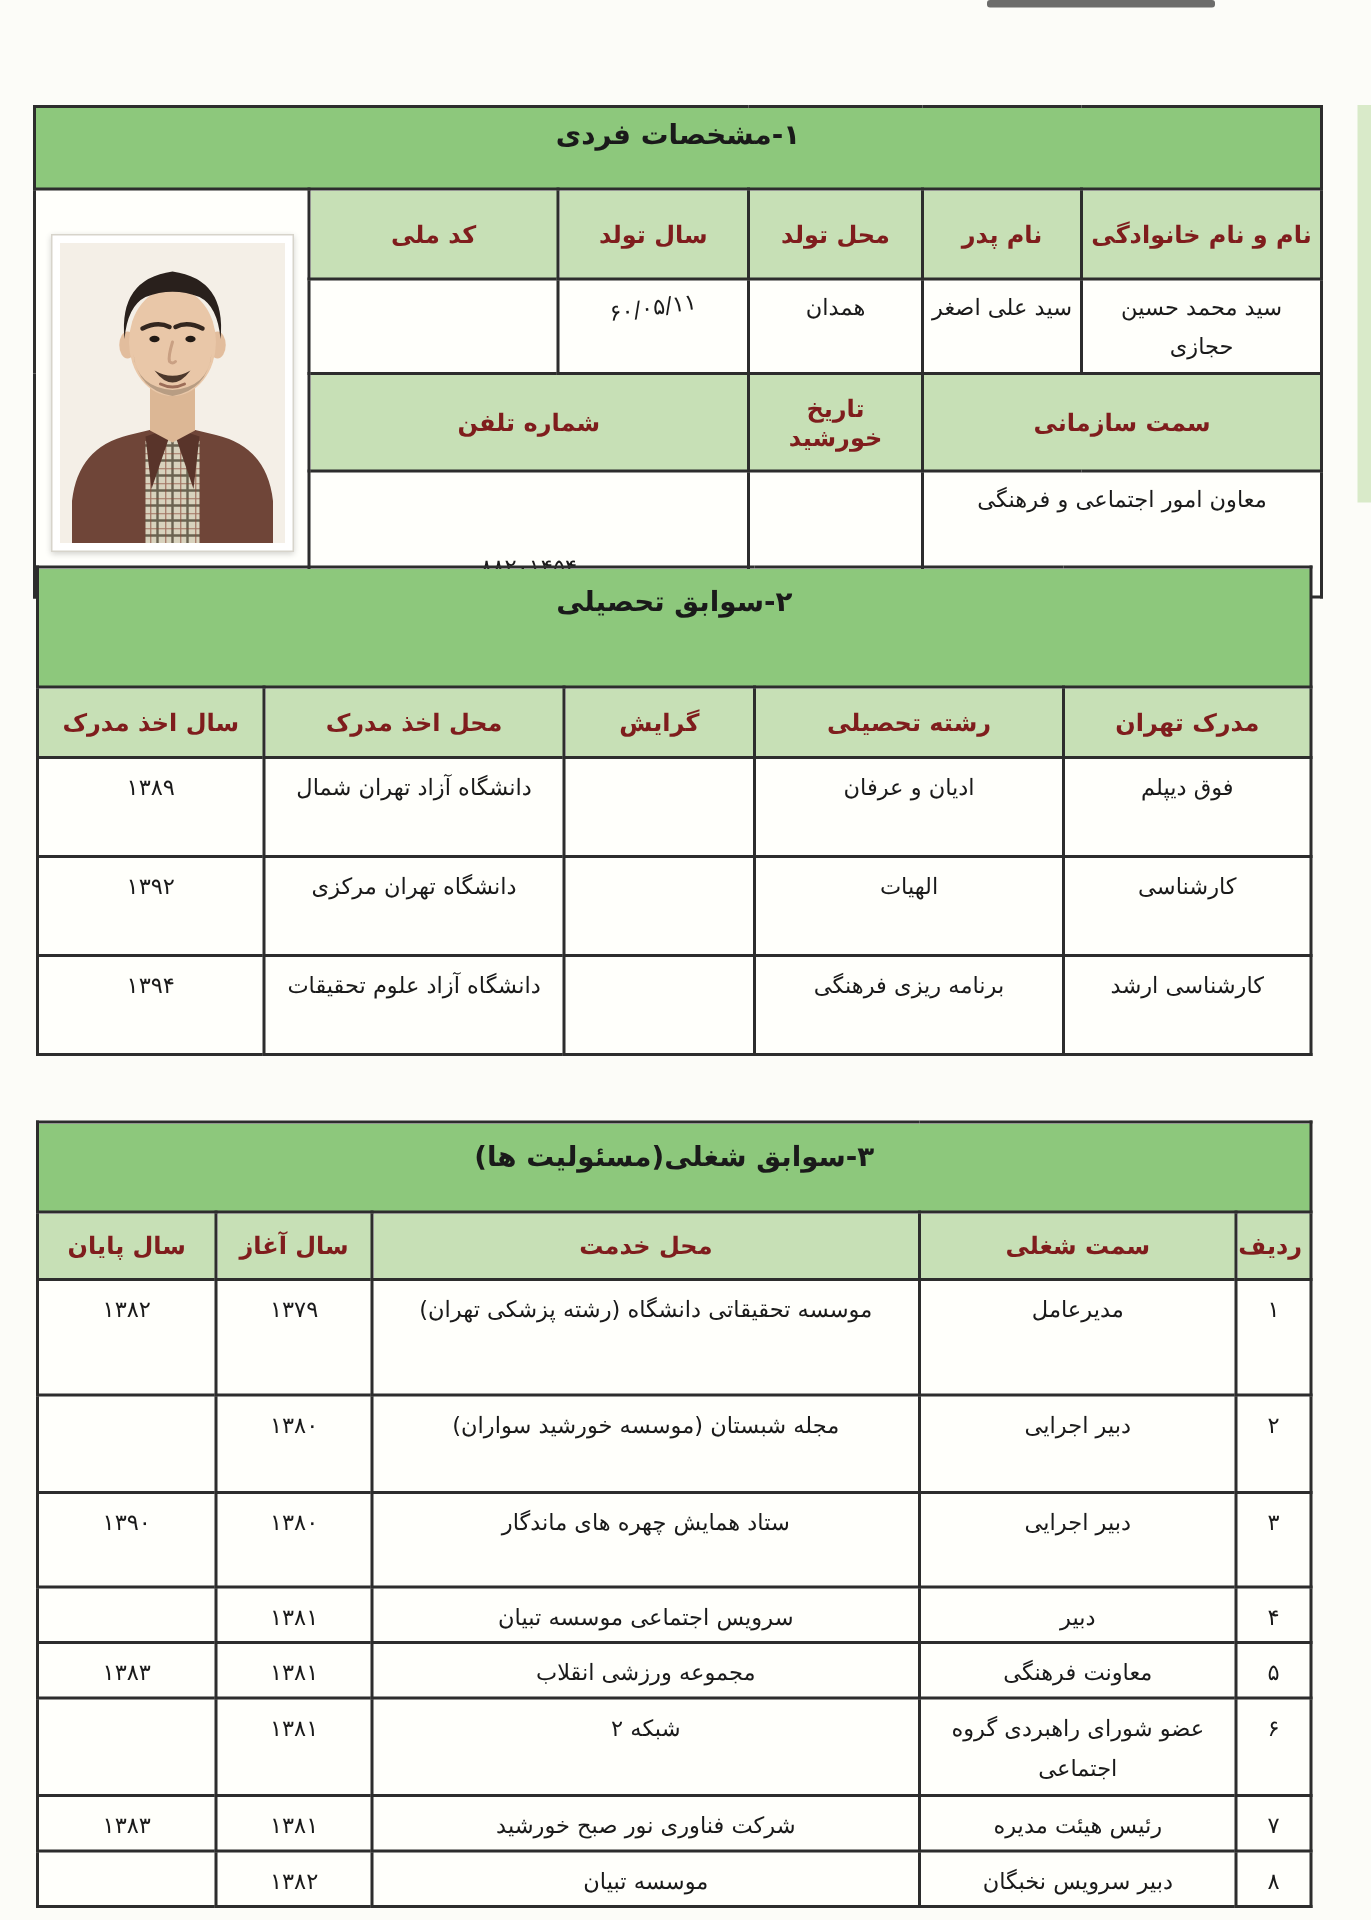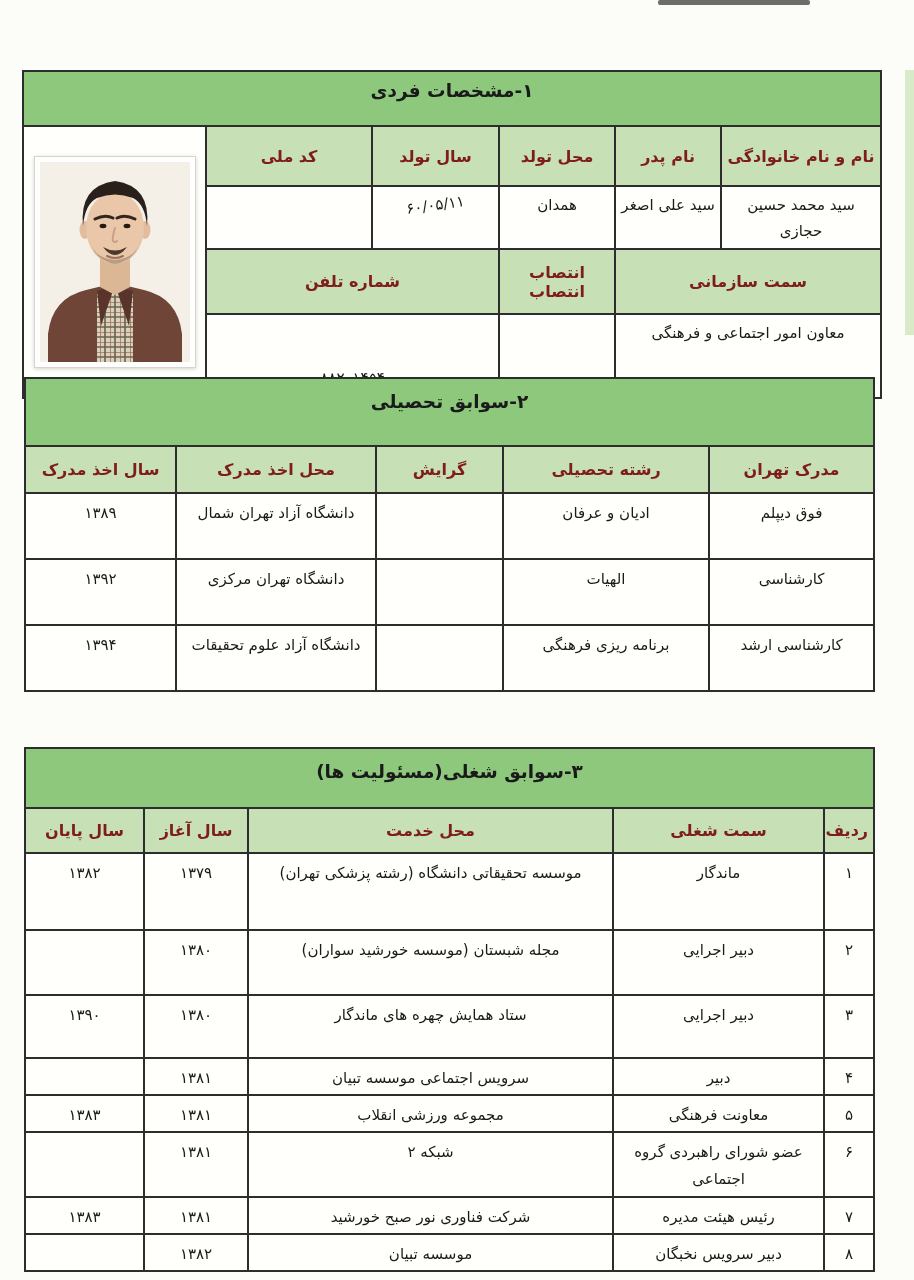--- a/index.html
+++ b/index.html
@@ -55,21 +55,21 @@
   td.photo-cell { background:var(--cell,#fffffb); vertical-align:middle; }
   .photo-frame {
     width:162px; height:212px; margin:0 auto;
     background:#ffffff; border:1px solid #d7d4cb;
     padding:5px; box-shadow:0 1px 4px rgba(0,0,0,.18);
   }
   .photo-frame svg { display:block; }
 
   
   #t2 { left:24px; top:377px; width:849px; }
-  #t2 tr.section-title td { padding-top:12px; height:68px; }
+  #t2 tr.section-title td { padding-top:12px; height:80px; }
   #t2 .hr { height:47px; }
   #t2 td.data { height:66px; vertical-align:top; padding-top:10px; }
 
   
   #t3 { left:24px; top:747px; width:849px; }
   #t3 tr.section-title td { padding-top:12px; height:60px; }
   #t3 .hr { height:45px; }
   #t3 td.data { vertical-align:top; padding-top:6px; line-height:27px; }
 </style>
 </head>
@@ -145,21 +145,21 @@
     </tr>
     <tr class="dr1">
       <td class="data">سید محمد حسین حجازی</td>
       <td class="data">سید علی اصغر</td>
       <td class="data">همدان</td>
       <td class="data"><span class="tilt">۶۰/۰۵/۱۱</span></td>
       <td class="data"></td>
     </tr>
     <tr class="hr2">
       <th colspan="2">سمت سازمانی</th>
-      <th>انتصاب انتصاب</th>
+      <th>تاریخ خورشید</th>
       <th colspan="2">شماره تلفن</th>
     </tr>
     <tr class="dr2">
       <td colspan="2" class="data org-pos">معاون امور اجتماعی و فرهنگی</td>
       <td class="data"></td>
       <td colspan="2" class="data phone">۸۸۲۰۱۴۵۴</td>
     </tr>
   </tbody>
     </table>
 
@@ -220,21 +220,21 @@
     </tr>
     <tr class="hr">
       <th>ردیف</th>
       <th>سمت شغلی</th>
       <th>محل خدمت</th>
       <th>سال آغاز</th>
       <th>سال پایان</th>
     </tr>
     <tr style="height:77px">
       <td class="data">۱</td>
-      <td class="data">ماندگار</td>
+      <td class="data">مدیرعامل</td>
       <td class="data">موسسه تحقیقاتی دانشگاه (رشته پزشکی تهران)</td>
       <td class="data">۱۳۷۹</td>
       <td class="data">۱۳۸۲</td>
     </tr>
     <tr style="height:65px">
       <td class="data">۲</td>
       <td class="data">دبیر اجرایی</td>
       <td class="data">مجله شبستان (موسسه خورشید سواران)</td>
       <td class="data">۱۳۸۰</td>
       <td class="data"></td>

